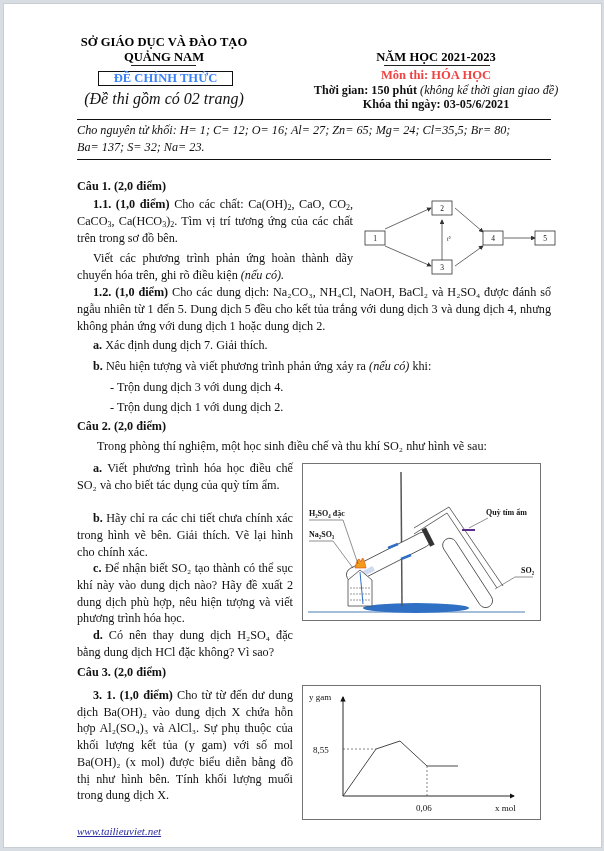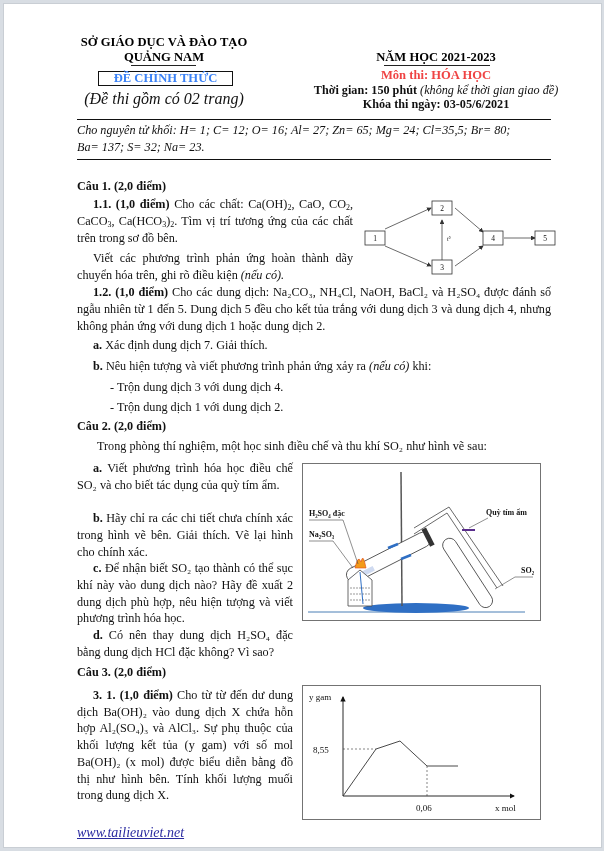--- a/index.html
+++ b/index.html
@@ -26,21 +26,21 @@
     .official-box {
       position: absolute; left: 94px; top: 67px; width: 133px; height: 13px;
       border: 1.5px solid #111;
       font-size: 12.6px; font-weight: bold; color: #3b82f6; text-align: center; line-height: 13px;
     }
     .hr { position: absolute; height: 1px; background: #111; left: 73px; width: 474px; }
     .txt { font-size: 12.2px; line-height: 16.8px; }
     .just { text-align: justify; }
     sub { font-size: 8px; vertical-align: -2px; line-height: 0; }
     .indent { text-indent: 16px; }
-    .footer-link { font-size: 14px; color: #2a2aa0; text-decoration: underline; font-style: italic; }
+    .footer-link { font-size: 11px; color: #2a2aa0; text-decoration: underline; font-style: italic; }
     .fig-frame { position: absolute; border: 1px solid #737373; background: #fff; }
     svg text { font-family: "Liberation Serif", serif; }
   </style>
 </head>
 <body>
 
 <div class="page">
 
   <div class="abs center hdr-line navy" style="left:60px; top:31px; width:200px;">SỞ GIÁO DỤC VÀ ĐÀO TẠO</div>
   <div class="abs center hdr-line navy" style="left:60px; top:46px; width:200px;">QUẢNG NAM</div>

